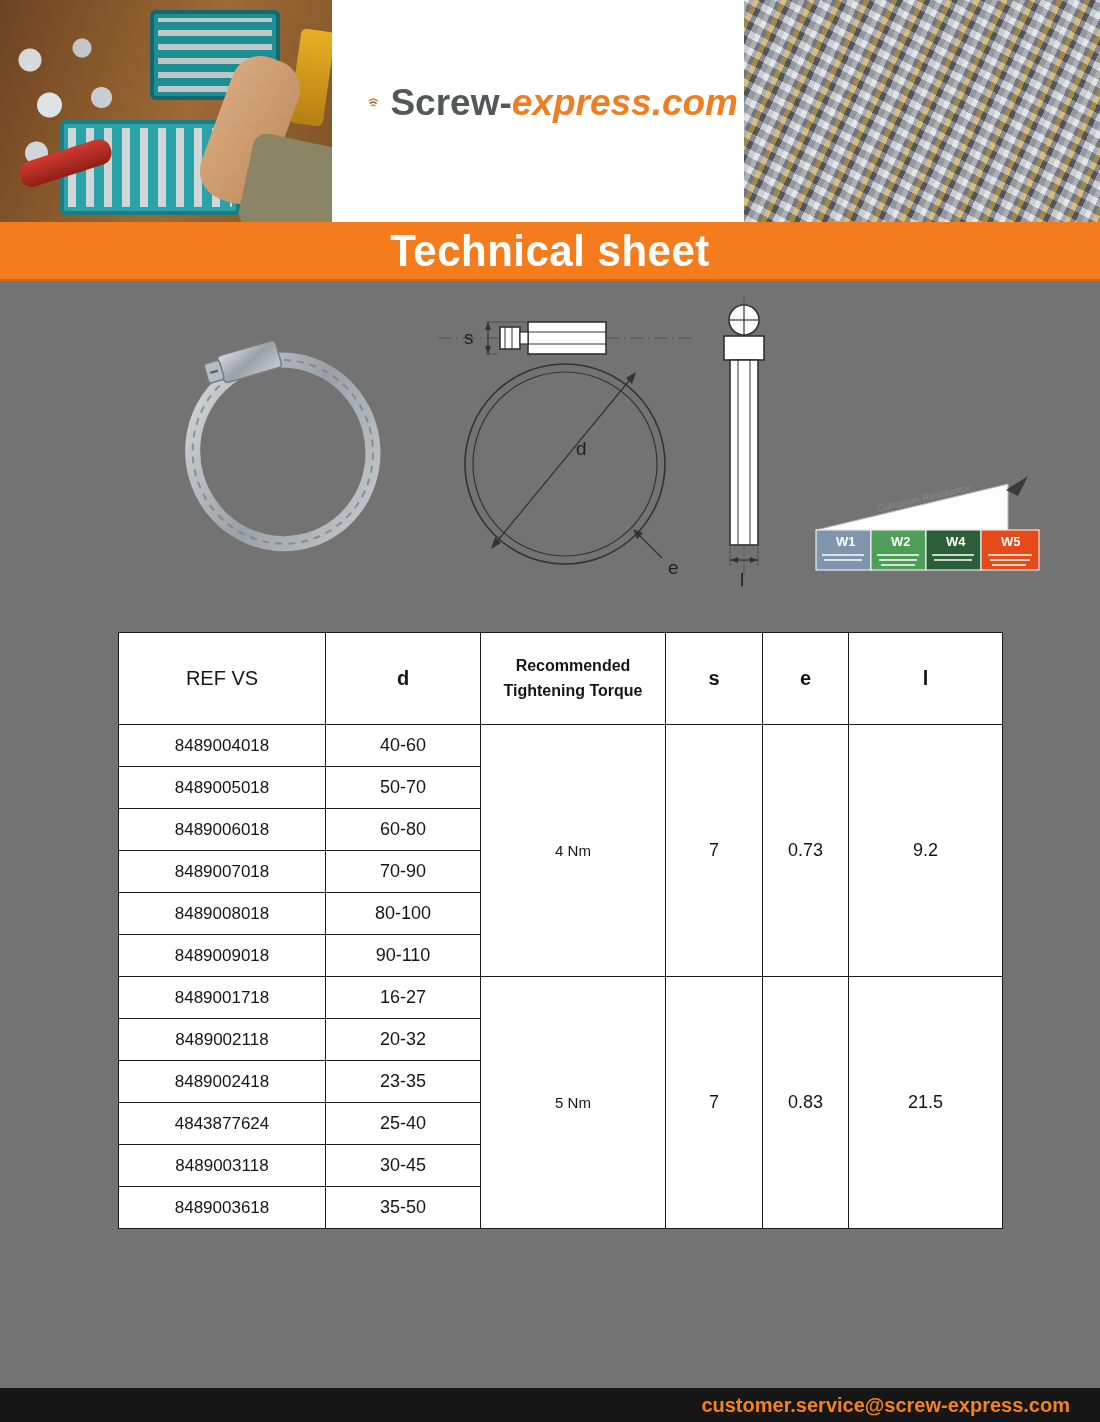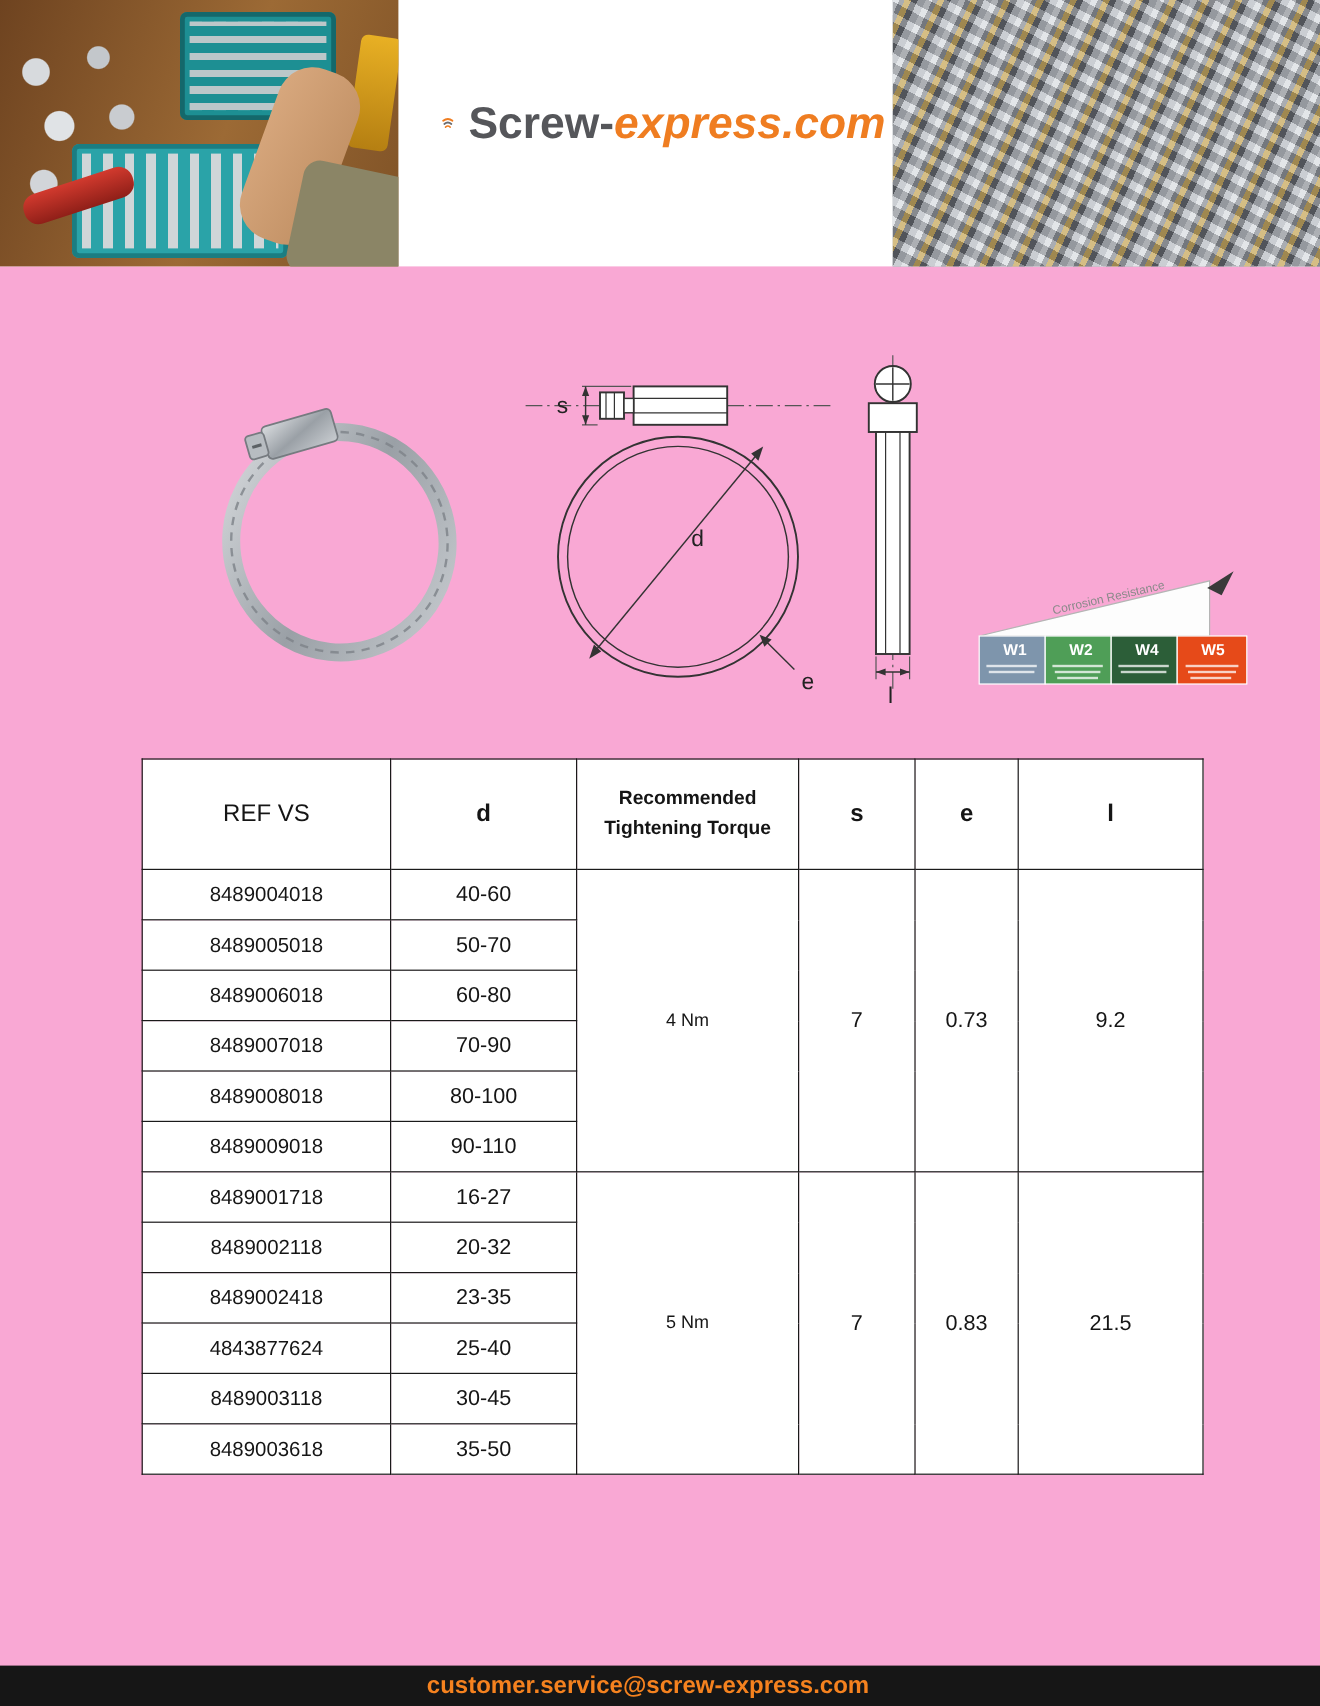--- a/index.html
+++ b/index.html
@@ -1,16 +1,16 @@
 <!DOCTYPE html>
 <html><head>
 <meta charset="utf-8">
 <style>
   html,body{margin:0;padding:0;background:#e8e8e8;}
-  .page{position:relative;width:1100px;height:1422px;background:#f9a8d4;margin:0 auto;
+  .page{position:relative;width:1100px;height:1422px;background:#737373;margin:0 auto;
         font-family:"Liberation Sans",sans-serif;overflow:hidden;}
 
   
   .header{position:absolute;top:0;left:0;width:1100px;height:222px;background:#fff;}
   .photo{position:absolute;top:0;height:222px;overflow:hidden;}
   .photo-left{left:0;width:332px;background:linear-gradient(110deg,#6e4320,#9c6a35 55%,#7f5226);}
   .photo-right{right:0;width:356px;
      background:
        repeating-linear-gradient(115deg, #d9dde1 0 5px, #8d9298 5px 9px, #c7a85c 9px 14px, #5f6369 14px 19px, #b9bec4 19px 25px),
        #9aa0a6;}
@@ -72,21 +72,21 @@
   th.h-d,th.h-s,th.h-e,th.h-l{font-size:20px;font-weight:bold;}
   th.h-tq{font-size:16px;font-weight:bold;padding:0 30px;line-height:1.55;}
   tr.data-row{height:42px;}
   td.ref-cell{font-size:17px;}
   td.d-cell{font-size:18px;}
   td.tq-cell{font-size:15px;}
   td.sel-cell{font-size:18px;}
 
   
   .footer{position:absolute;left:0;bottom:0;width:1100px;height:34px;background:#161616;
-     display:flex;align-items:center;justify-content:center;box-sizing:border-box;padding-right:20px;}
+     display:flex;align-items:center;justify-content:flex-end;box-sizing:border-box;padding-right:30px;}
   .footer-email{color:#f5821f;font-size:20px;font-weight:bold;text-decoration:none;}
 </style>
 </head>
 <body>
 
 <div class="page">
 
   <div class="header">
     <div class="photo photo-left">
       <div class="pl-washers"></div>
@@ -105,20 +105,23 @@
         <path d="M20 49 Q32 38 44 49" stroke="#ef7d21" stroke-width="8" fill="none" stroke-linecap="round"></path>
       </svg>
       <div class="logo-text">
         <span class="logo-prefix">Screw-</span><span class="logo-suffix">express.com</span>
       </div>
     </div>
 
     <div class="photo photo-right"></div>
   </div>
 
+  <div class="banner">
+    <div class="banner-title">Technical sheet</div>
+  </div>
 
   <div class="figures">
 
     <svg class="fig fig-clamp" width="215" height="275" viewBox="0 0 215 275">
       <defs>
         <linearGradient id="metal" x1="0" y1="0" x2="1" y2="1">
           <stop offset="0" stop-color="#d9dcdf"></stop>
             <stop offset=".5" stop-color="#9aa0a6"></stop>
             <stop offset="1" stop-color="#c9cdd1"></stop>
         </linearGradient>

